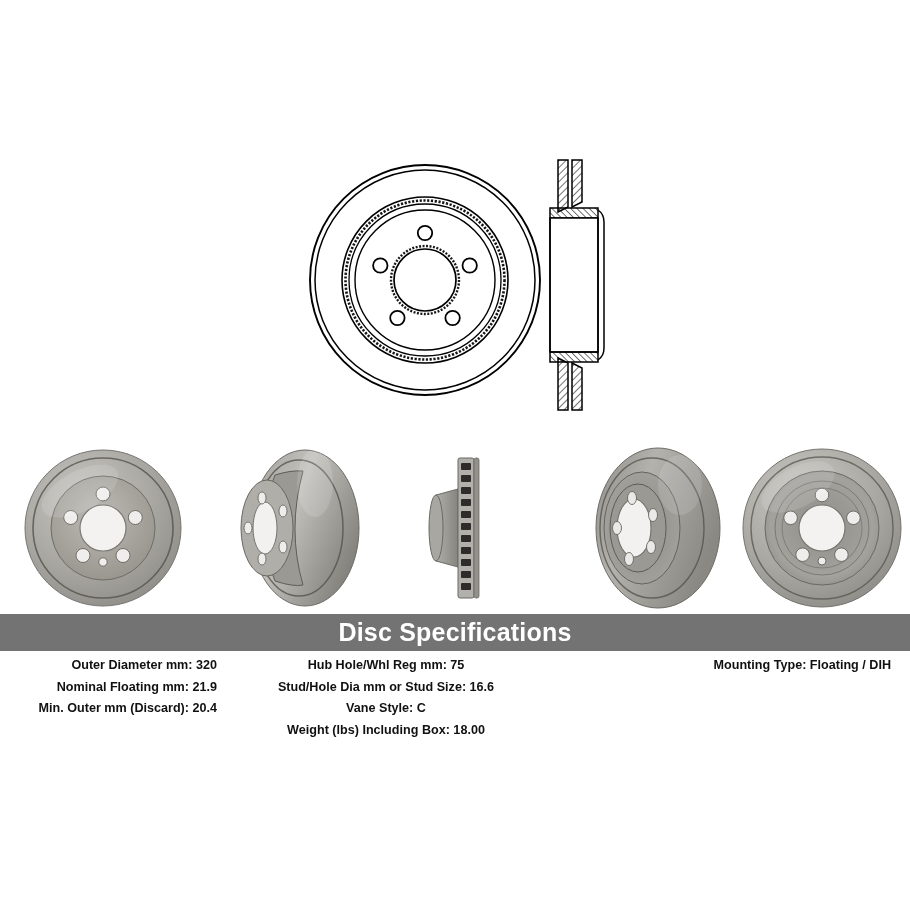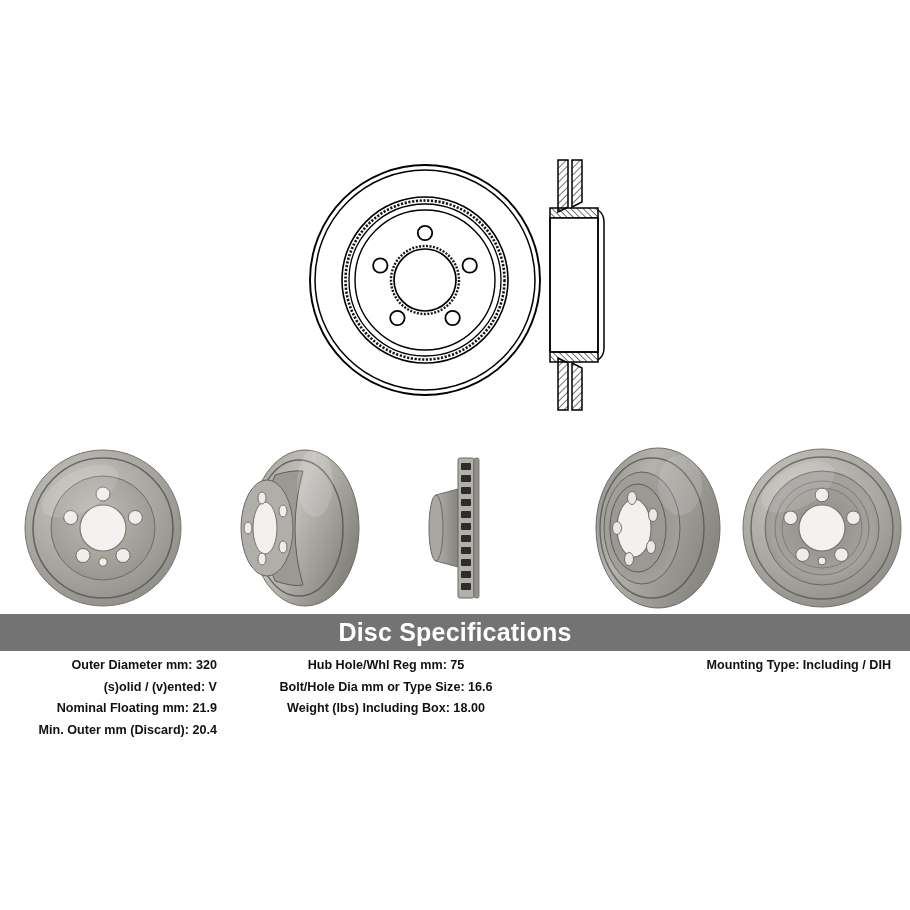--- a/index.html
+++ b/index.html
@@ -263,27 +263,27 @@
     </div>
   </div>
 
   <div class="banner">
     <div class="banner-title">Disc Specifications</div>
   </div>
 
   <div class="specs">
     <div class="spec-col spec-col-1">
         <div class="spec-row"><span class="spec-label">Outer Diameter mm:</span><span class="spec-value"> 320</span></div>
-        <div class="spec-row"><span class="spec-label">(s)olid / (v)ented:</span><span class="spec-value"> V</span></div>
         <div class="spec-row"><span class="spec-label">Nominal Floating mm:</span><span class="spec-value"> 21.9</span></div>
         <div class="spec-row"><span class="spec-label">Min. Outer mm (Discard):</span><span class="spec-value"> 20.4</span></div>
       </div>
     <div class="spec-col spec-col-2">
         <div class="spec-row"><span class="spec-label">Hub Hole/Whl Reg mm:</span><span class="spec-value"> 75</span></div>
-        <div class="spec-row"><span class="spec-label">Bolt/Hole Dia mm or Type Size:</span><span class="spec-value"> 16.6</span></div>
+        <div class="spec-row"><span class="spec-label">Stud/Hole Dia mm or Stud Size:</span><span class="spec-value"> 16.6</span></div>
+        <div class="spec-row"><span class="spec-label">Vane Style:</span><span class="spec-value"> C</span></div>
         <div class="spec-row"><span class="spec-label">Weight (lbs) Including Box:</span><span class="spec-value"> 18.00</span></div>
       </div>
     <div class="spec-col spec-col-3">
-        <div class="spec-row"><span class="spec-label">Mounting Type:</span><span class="spec-value"> Including / DIH</span></div>
+        <div class="spec-row"><span class="spec-label">Mounting Type:</span><span class="spec-value"> Floating / DIH</span></div>
       </div>
   </div>
 
 </div>
 
 </body></html>

